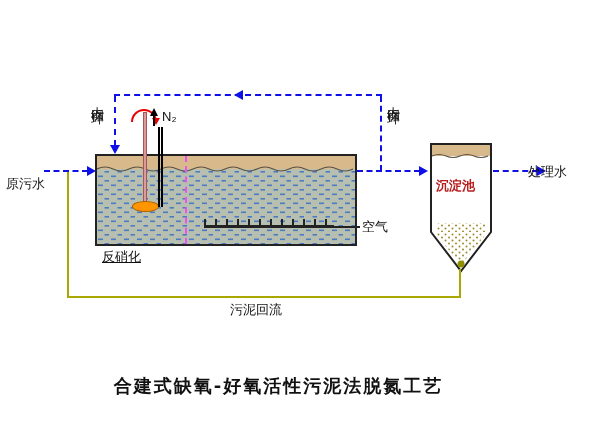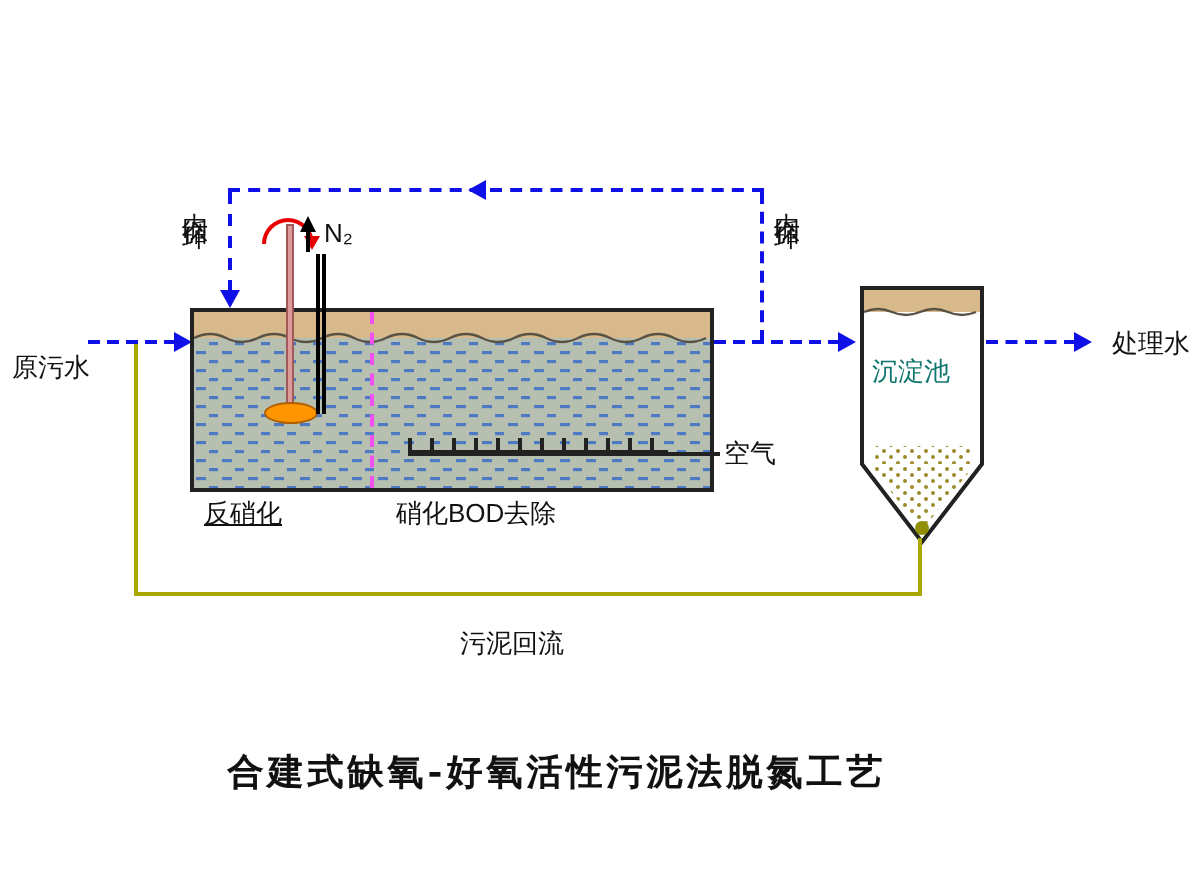--- a/index.html
+++ b/index.html
@@ -47,21 +47,21 @@
   .n2-head{left:150px;top:108px;width:0;height:0;border-left:4px solid transparent;border-right:4px solid transparent;border-bottom:8px solid #000;}
   .baffle{left:158px;top:127px;width:5px;height:80px;border-left:2px solid #000;border-right:2px solid #000;box-sizing:border-box;}
   .divider{left:185px;top:156px;height:88px;border-left:2px dashed var(--divider);width:0;}
   
   .comb{left:204px;top:219px;width:130px;height:9px;border-bottom:3px solid #222;background:repeating-linear-gradient(90deg,#222 0 2px,transparent 2px 11px);box-sizing:border-box;}
   .air-pipe{left:333px;top:226px;width:27px;border-top:2px solid #222;height:0;}
   
   .clar-vessel{fill:#ffffff;stroke:#222;stroke-width:2;}
   .sludge-dot{fill:#9a8a2a;}
   .sludge-blob{fill:#8f8f00;}
-  .clar-label{color:#0f766e;}
+  .clar-label{color:#b91c1c;font-weight:bold;}
   
   .title{left:0;top:374px;width:557px;text-align:center;font-family:"DejaVu Serif",serif;font-weight:bold;font-size:18px;letter-spacing:2px;}
 </style>
 </head>
 <body>
 
 <div class="canvas">
 
   <div class="abs lbl" style="left:6px;top:176px;">原污水</div>
   <div class="abs dash-h" style="left:44px;top:170px;width:44px;"></div>
@@ -100,21 +100,20 @@
   <div class="abs lbl" style="left:162px;top:109px;">N₂</div>
   <div class="abs baffle"></div>
 
   <div class="abs divider"></div>
 
   <div class="abs comb"></div>
   <div class="abs air-pipe"></div>
   <div class="abs lbl" style="left:362px;top:219px;">空气</div>
 
   <div class="abs lbl" style="left:102px;top:249px;text-decoration:underline;">反硝化</div>
-  <div class="abs lbl" style="left:198px;top:249px;">硝化BOD去除</div>
 
   <div class="abs dash-h" style="left:357px;top:170px;width:63px;"></div>
   <div class="abs arr-r" style="left:419px;top:166px;"></div>
 
   <div class="abs" style="left:430px;top:143px;">
     <svg width="62" height="132" viewBox="0 0 62 132">
       <defs>
         <pattern id="sdot" width="7" height="6" patternUnits="userSpaceOnUse">
           <circle cx="1.5" cy="1.5" r="1" class="sludge-dot"></circle>
           <circle cx="5" cy="4.5" r="1" class="sludge-dot"></circle>
@@ -125,22 +124,22 @@
       <path class="scum-edge" d="M2,13 q7,-3 14,0 t14,0 t14,0 t14,0"></path>
       <rect x="6" y="80" width="50" height="9" fill="url(#sdot)"></rect>
       <polygon points="5,90 31,122 57,90" fill="url(#sdot)"></polygon>
       <circle cx="31" cy="121" r="3.5" class="sludge-blob"></circle>
     </svg>
   </div>
   <div class="abs lbl clar-label" style="left:436px;top:178px;">沉淀池</div>
 
   <div class="abs dash-h" style="left:493px;top:170px;width:45px;"></div>
   <div class="abs arr-r" style="left:537px;top:166px;"></div>
-  <div class="abs lbl" style="left:528px;top:164px;margin-left:28px;">处理水</div>
+  <div class="abs lbl" style="left:528px;top:164px;">处理水</div>
 
   <div class="abs sl-v" style="left:459px;top:269px;height:28px;"></div>
   <div class="abs sl-h" style="left:67px;top:296px;width:394px;"></div>
   <div class="abs sl-v" style="left:67px;top:172px;height:125px;"></div>
-  <div class="abs lbl" style="left:230px;top:314px;">污泥回流</div>
+  <div class="abs lbl" style="left:230px;top:302px;">污泥回流</div>
 
   <div class="abs title">合建式缺氧-好氧活性污泥法脱氮工艺</div>
 
 </div>
 
 </body></html>

